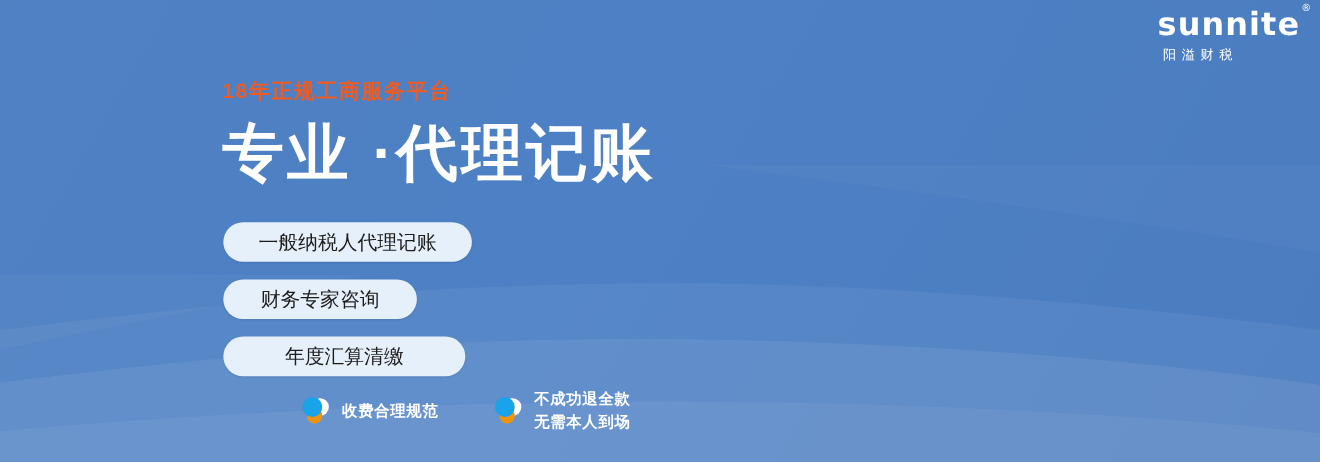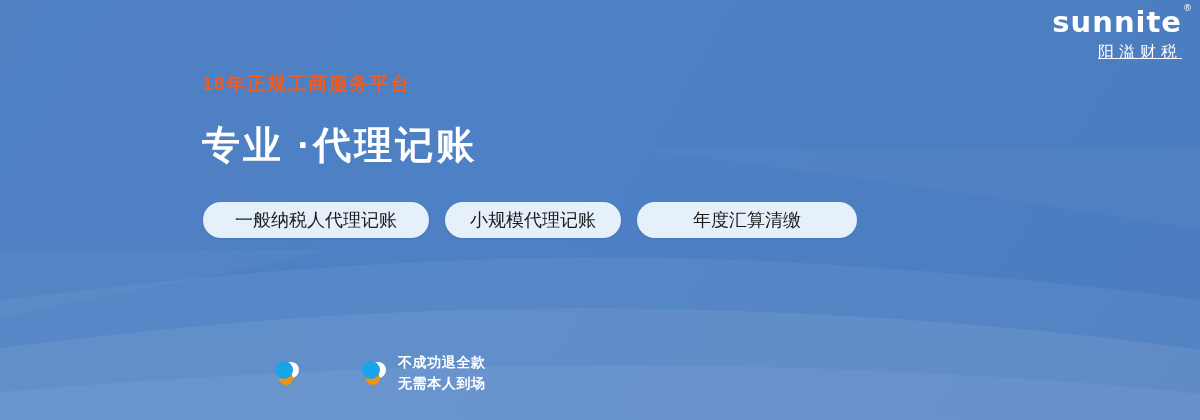--- a/index.html
+++ b/index.html
@@ -25,83 +25,83 @@
   .wave {
     position: absolute;
     pointer-events: none;
   }
   .wave svg { display: block; }
   
   .logo {
     position: absolute;
     top: 8px;
     right: 18px;
-    text-align: right;
+    text-align: left;
     line-height: 1;
     color: #ffffff;
-    text-decoration: underline;
   }
   .logo-word {
     font-size: 29px;
     font-weight: 700;
     letter-spacing: 1px;
     color: #ffffff;
     position: relative;
     display: inline-block;
     font-family: "DejaVu Sans", sans-serif;
   }
   .logo-reg {
     position: absolute;
     top: -4px;
     right: -11px;
     font-size: 9px;
     font-weight: 400;
     line-height: 1;
   }
   .logo-cn {
     margin-top: 7px;
-    font-size: 16px;
+    font-size: 12px;
     font-weight: 400;
     letter-spacing: 5px;
     padding-left: 5px;
     color: #ffffff;
   }
   
   .copy {
     position: absolute;
     left: 202px;
     top: 74px;
   }
   .eyebrow {
     font-size: 19px;
     font-weight: 700;
     color: #ef5b20;
     letter-spacing: 1.5px;
     line-height: 1;
     white-space: nowrap;
   }
   .headline {
-    margin-top: 32px;
-    font-size: 38px;
+    margin-top: 16px;
+    font-size: 56px;
     font-weight: 700;
     color: #ffffff;
     letter-spacing: 3px;
     line-height: 1.08;
     white-space: nowrap;
   }
   
   .pill-rows {
     position: absolute;
     left: 203px;
     top: 202px;
   }
   .pill-row {
     display: flex;
     gap: 16px;
     margin-bottom: 12px;
+    flex-direction: column;
   }
   .pill {
     height: 36px;
     border-radius: 18px;
     background: #e6f0fb;
     color: #1b1b1b;
     font-size: 18px;
     font-weight: 500;
     display: flex;
     align-items: center;
@@ -171,38 +171,39 @@
 
   <div class="copy">
     <div class="eyebrow">18年正规工商服务平台</div>
     <div class="headline">专业 ·代理记账</div>
   </div>
 
   <div class="pill-rows">
 
     <div class="pill-row">
       <div class="pill w1">一般纳税人代理记账</div>
-      <div class="pill w2">小规模代理记账</div>
+      <div class="pill w2">财务专家咨询</div>
       <div class="pill w3">年度汇算清缴</div>
     </div>
 
 
   </div>
 
   <div class="features">
 
     <div class="feature">
       <span class="feat-icon">
         <svg width="30" height="30" viewBox="0 0 30 30">
           <circle cx="19" cy="12" r="8" fill="#ffffff"></circle>
           <circle cx="14" cy="20" r="7" fill="#f0930f"></circle>
           <circle cx="12" cy="12" r="9" fill="#19a3e8"></circle>
         </svg>
       </span>
       <span class="feat-text">
+        <span class="feat-line">收费合理规范</span>
       </span>
     </div>
 
 
     <div class="feature">
       <span class="feat-icon">
         <svg width="30" height="30" viewBox="0 0 30 30">
           <circle cx="19" cy="12" r="8" fill="#ffffff"></circle>
           <circle cx="14" cy="20" r="7" fill="#f0930f"></circle>
           <circle cx="12" cy="12" r="9" fill="#19a3e8"></circle>

